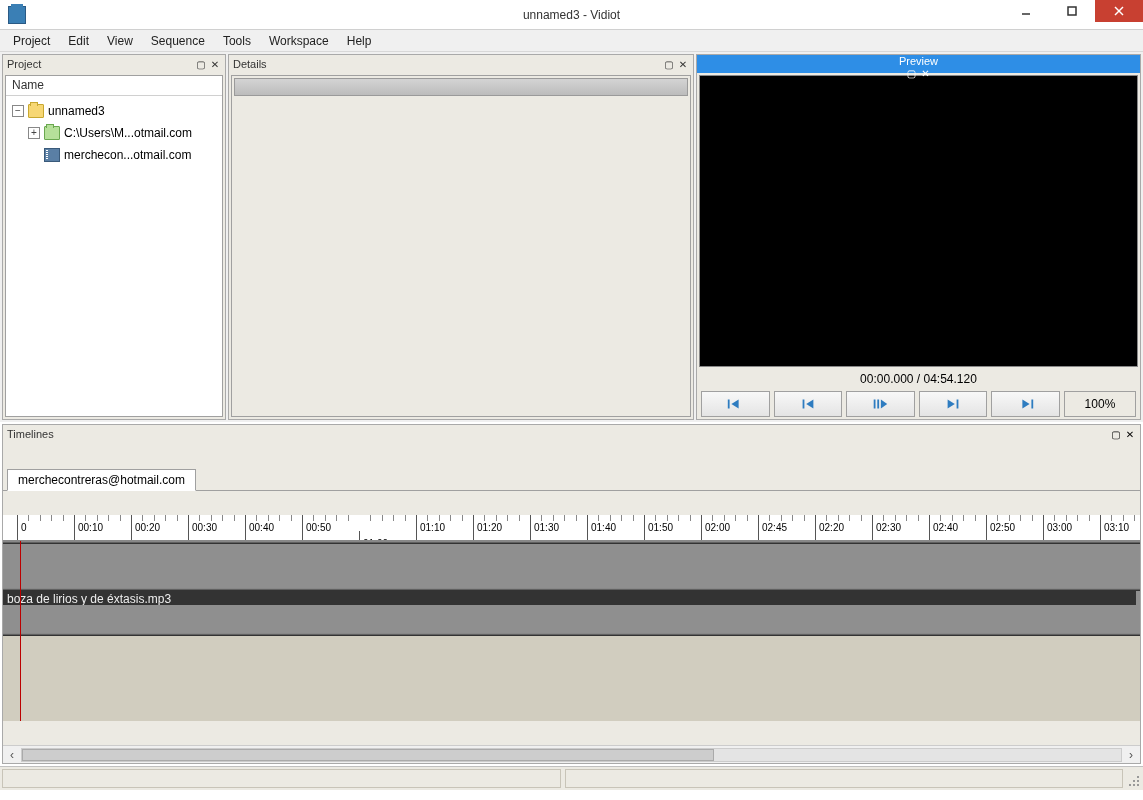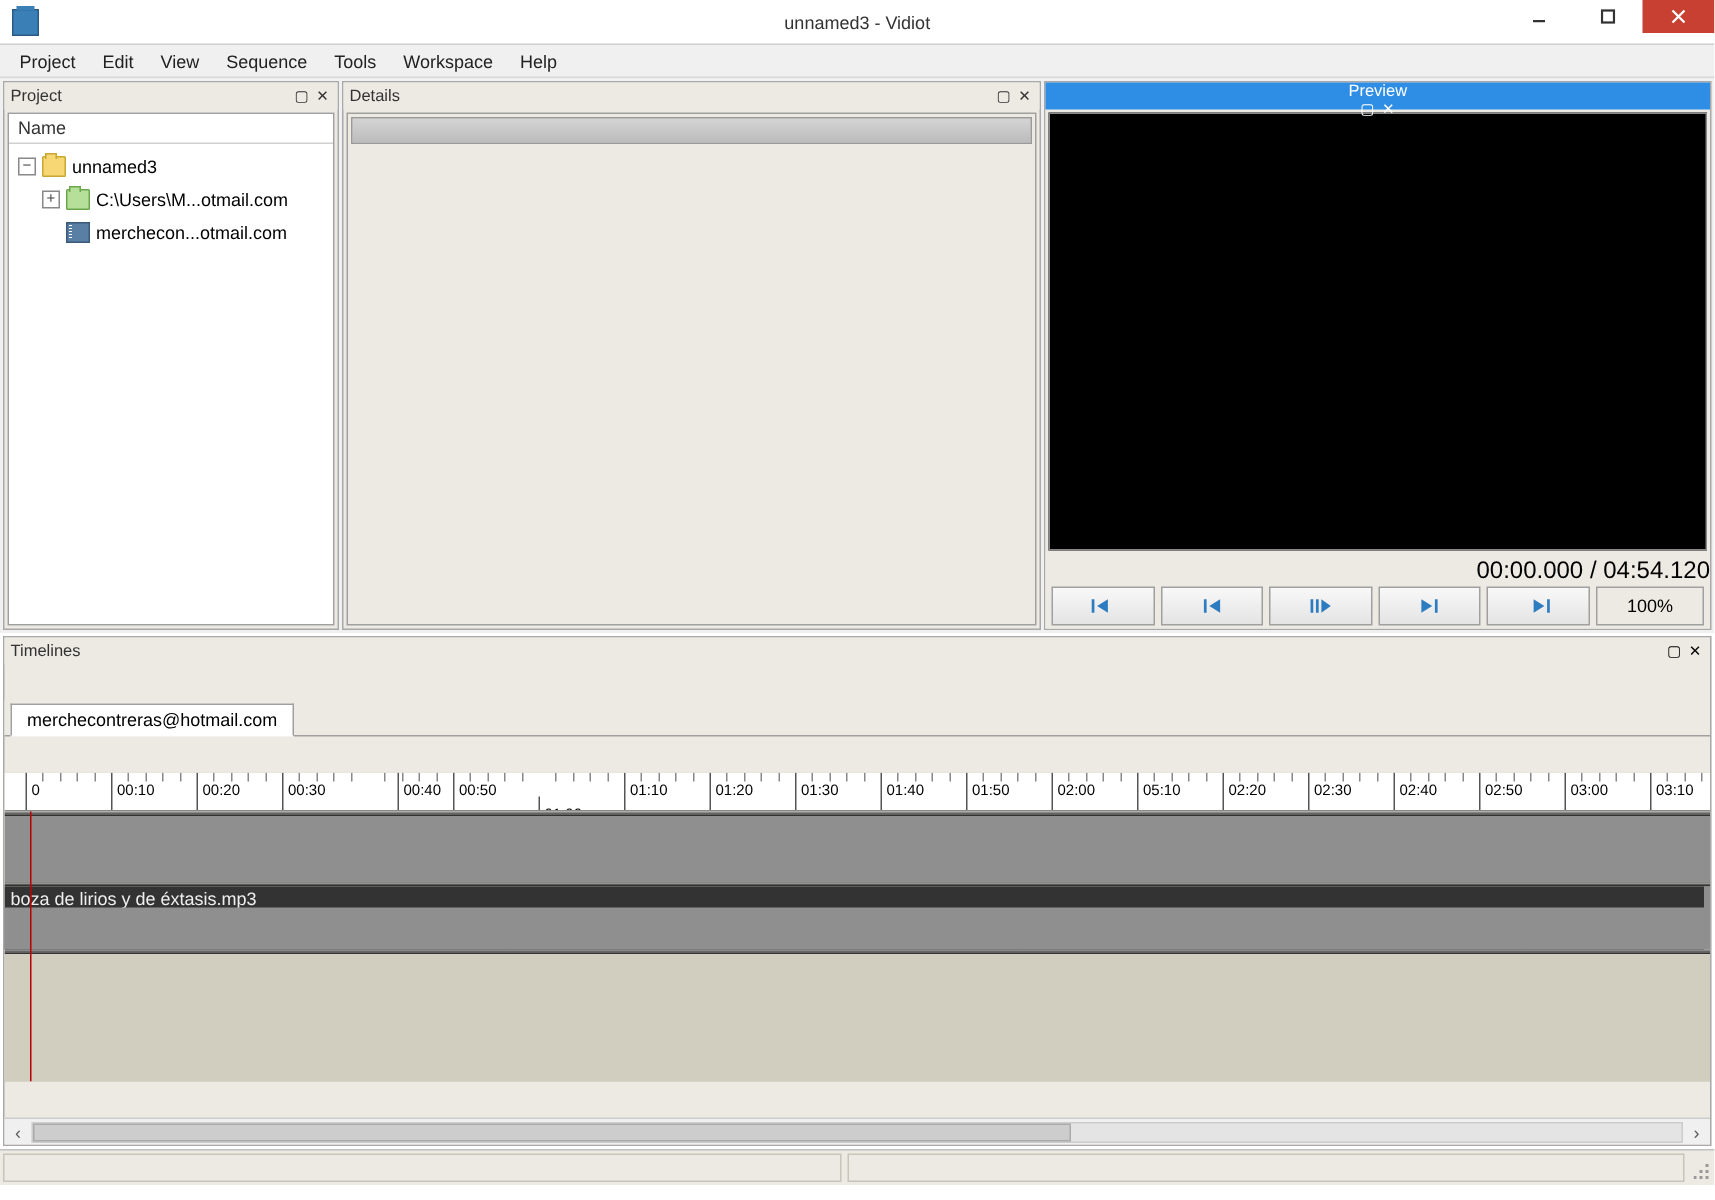--- a/index.html
+++ b/index.html
@@ -42,21 +42,21 @@
 .media-icon { background: #5a7fa5; border: 1px solid #3a5a7a; position: relative; }
 .media-icon::after { content: ""; position: absolute; left: 1px; top: 1px; width: 2px; height: 10px; background: repeating-linear-gradient(#fff 0 1px, #5a7fa5 1px 2px); }
 
 .details-panel { flex: 1; }
 .details-body { flex: 1; background: #eceae3; margin: 2px; border: 1px solid #a0a0a0; position: relative; }
 .details-bar { height: 18px; background: linear-gradient(#d4d4d4, #bcbcbc); border: 1px solid #9a9a9a; margin: 2px; }
 
 .preview-panel { width: 445px; }
 .preview-body { flex: 1; background: #eceae3; display: flex; flex-direction: column; }
 .preview-video { flex: 1; background: #000; margin: 2px; border: 1px solid #888; }
-.preview-time { height: 20px; text-align: right; padding-top: 3px; background: #eceae3; color: #000; font-size: 16px; }
+.preview-time { height: 20px; text-align: center; padding-top: 3px; background: #eceae3; color: #000; font-size: 12px; }
 .preview-controls { height: 30px; display: flex; gap: 4px; padding: 2px 4px; background: #eceae3; }
 .preview-btn { flex: 1; background: linear-gradient(#f8f8f8, #e4e4e4); border: 1px solid #a0a0a0; display: flex; align-items: center; justify-content: center; cursor: pointer; }
 .preview-btn svg { width: 18px; height: 14px; fill: #2e7cc0; }
 .zoom-label { width: 72px; flex: none; background: #eceae3; border: 1px solid #a0a0a0; display: flex; align-items: center; justify-content: center; }
 
 .timelines-panel { margin: 2px; border: 1px solid #a9a9a9; background: #eceae3; height: 340px; display: flex; flex-direction: column; gap: 24px; }
 .timelines-header { height: 18px; background: #eceae3; display: flex; align-items: center; padding: 0 4px; }
 .timelines-header .panel-title { flex: 1; font-size: 11px; color: #333; }
 .timelines-header .panel-ctrl { display: flex; gap: 2px; }
 .timelines-header .panel-ctrl span { width: 12px; height: 12px; display: inline-flex; align-items: center; justify-content: center; font-size: 10px; cursor: pointer; }
@@ -253,21 +253,21 @@
         <div class="minor" style="left: 150.8px;"></div>
         <div class="minor" style="left: 162.2px;"></div>
         <div class="minor" style="left: 173.6px;"></div>
         <div class="tick" style="left: 185px;">
           <span class="lbl">00:30</span>
         </div>
         <div class="minor" style="left: 196.4px;"></div>
         <div class="minor" style="left: 207.8px;"></div>
         <div class="minor" style="left: 219.2px;"></div>
         <div class="minor" style="left: 230.6px;"></div>
-        <div class="tick" style="left: 242px; margin-left: 20px;">
+        <div class="tick" style="left: 242px;">
           <span class="lbl">00:40</span>
         </div>
         <div class="minor" style="left: 253.4px;"></div>
         <div class="minor" style="left: 264.8px;"></div>
         <div class="minor" style="left: 276.2px;"></div>
         <div class="minor" style="left: 287.6px;"></div>
         <div class="tick" style="left: 299px;">
           <span class="lbl">00:50</span>
         </div>
         <div class="minor" style="left: 310.4px;"></div>
@@ -317,21 +317,21 @@
         <div class="minor" style="left: 675.2px;"></div>
         <div class="minor" style="left: 686.6px;"></div>
         <div class="tick" style="left: 698px;">
           <span class="lbl">02:00</span>
         </div>
         <div class="minor" style="left: 709.4px;"></div>
         <div class="minor" style="left: 720.8px;"></div>
         <div class="minor" style="left: 732.2px;"></div>
         <div class="minor" style="left: 743.6px;"></div>
         <div class="tick" style="left: 755px;">
-          <span class="lbl">05:10</span>
+          <span class="lbl">02:45</span>
         </div>
         <div class="minor" style="left: 766.4px;"></div>
         <div class="minor" style="left: 777.8px;"></div>
         <div class="minor" style="left: 789.2px;"></div>
         <div class="minor" style="left: 800.6px;"></div>
         <div class="tick" style="left: 812px;">
           <span class="lbl">02:20</span>
         </div>
         <div class="minor" style="left: 823.4px;"></div>
         <div class="minor" style="left: 834.8px;"></div>

